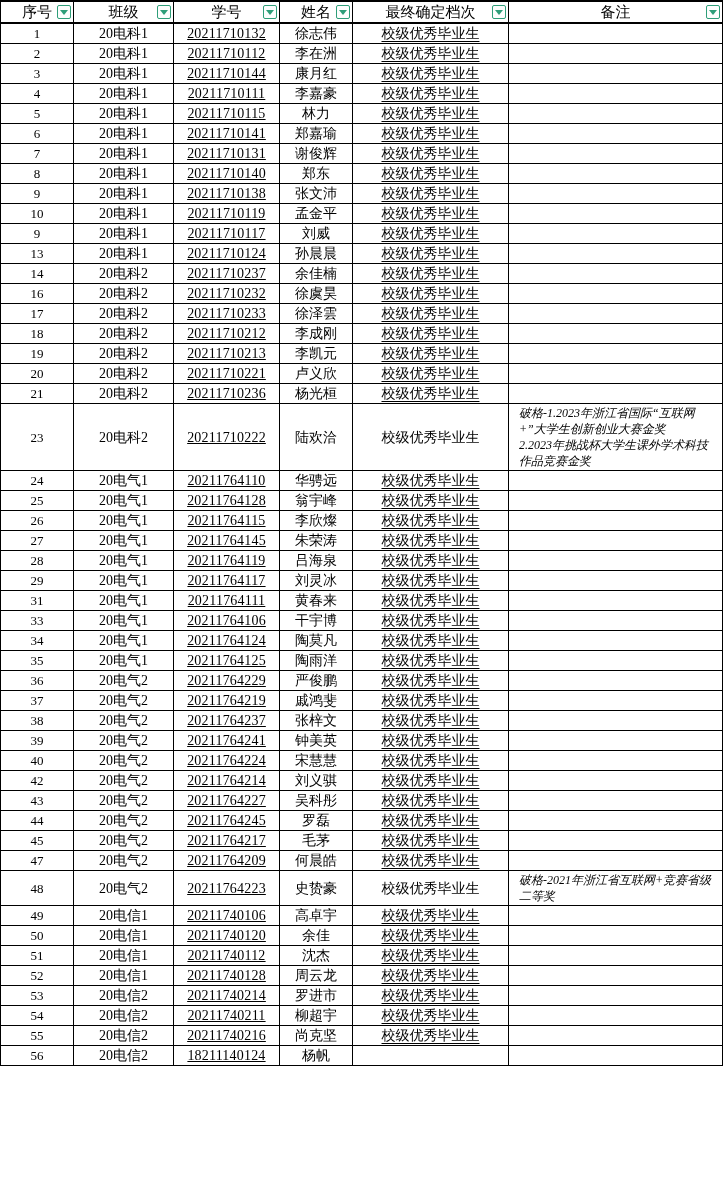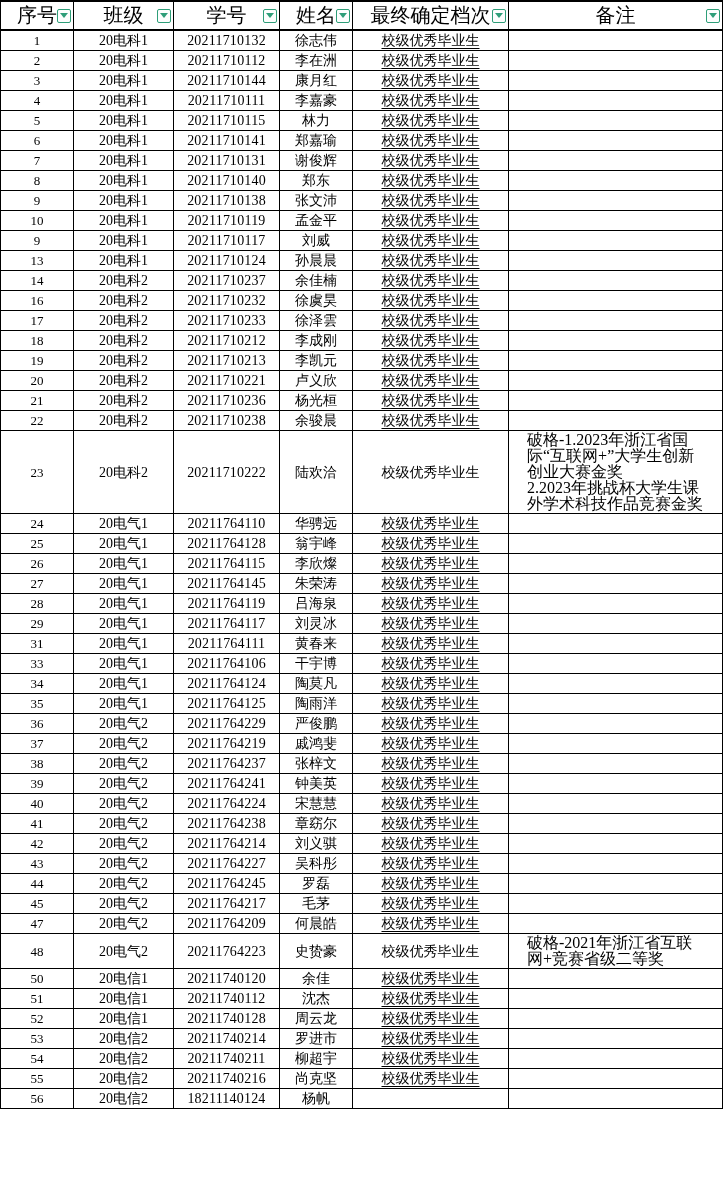--- a/index.html
+++ b/index.html
@@ -13,30 +13,30 @@
   col.c-class{width:100px;}
   col.c-student_id{width:106px;}
   col.c-name{width:73px;}
   col.c-level{width:156px;}
   col.c-remark{width:214px;}
   th,td{
     border:1px solid #000;overflow:hidden;padding:0 2px;
     text-align:center;vertical-align:middle;background:#fff;
   }
   thead th{
-    height:20px;font-size:20px;font-weight:normal;position:relative;
+    height:20px;font-size:15px;font-weight:normal;position:relative;
     border-top-width:2px;border-bottom-width:2px;white-space:nowrap;
   }
   tbody td{height:17px;font-size:14px;line-height:17px;white-space:nowrap;}
   td.cell-index{font-size:13px;}
-  td.cell-student_id{font-size:14px;letter-spacing:0.2px;}
+  td.cell-student_id{font-size:14px;letter-spacing:0.2px;text-decoration:underline;}
   td.cell-level span.u{text-decoration:underline;text-underline-offset:3px;}
   td.cell-remark{
-    text-align:left;font-size:16px;line-height:16px;white-space:pre-wrap;
-    padding:1px 18px;vertical-align:middle;word-break:break-all;
+    text-align:left;font-size:12px;line-height:16px;white-space:pre-wrap;
+    padding:1px 10px;vertical-align:middle;word-break:break-all;font-style:italic;
   }
   .filter-btn{
     position:absolute;right:2px;top:50%;transform:translateY(-50%);
     width:14px;height:14px;border:1px solid var(--accent,#2E9E79);
     border-radius:2px;background:#fcfefd;display:flex;align-items:center;
     justify-content:center;cursor:pointer;box-sizing:border-box;
   }
   .tri{
     width:0;height:0;border-left:4px solid transparent;
     border-right:4px solid transparent;border-top:5px solid var(--accent,#2E9E79);
@@ -225,28 +225,20 @@
         </tr>
         <tr>
           <td class="cell-index">21</td>
           <td class="cell-class">20电科2</td>
           <td class="cell-student_id">20211710236</td>
           <td class="cell-name">杨光桓</td>
           <td class="cell-level"><span class="u">校级优秀毕业生</span></td>
           <td class="cell-remark"></td>
         </tr>
         <tr>
-          <td class="cell-index">22</td>
-          <td class="cell-class">20电科2</td>
-          <td class="cell-student_id">20211710238</td>
-          <td class="cell-name">余骏晨</td>
-          <td class="cell-level"><span class="u">校级优秀毕业生</span></td>
-          <td class="cell-remark"></td>
-        </tr>
-        <tr>
           <td class="cell-index">23</td>
           <td class="cell-class">20电科2</td>
           <td class="cell-student_id">20211710222</td>
           <td class="cell-name">陆欢洽</td>
           <td class="cell-level"><span>校级优秀毕业生</span></td>
           <td class="cell-remark">破格-1.2023年浙江省国际“互联网+”大学生创新创业大赛金奖
 2.2023年挑战杯大学生课外学术科技作品竞赛金奖</td>
         </tr>
         <tr>
           <td class="cell-index">24</td>
@@ -362,28 +354,20 @@
         </tr>
         <tr>
           <td class="cell-index">40</td>
           <td class="cell-class">20电气2</td>
           <td class="cell-student_id">20211764224</td>
           <td class="cell-name">宋慧慧</td>
           <td class="cell-level"><span class="u">校级优秀毕业生</span></td>
           <td class="cell-remark"></td>
         </tr>
         <tr>
-          <td class="cell-index">41</td>
-          <td class="cell-class">20电气2</td>
-          <td class="cell-student_id">20211764238</td>
-          <td class="cell-name">章窈尔</td>
-          <td class="cell-level"><span class="u">校级优秀毕业生</span></td>
-          <td class="cell-remark"></td>
-        </tr>
-        <tr>
           <td class="cell-index">42</td>
           <td class="cell-class">20电气2</td>
           <td class="cell-student_id">20211764214</td>
           <td class="cell-name">刘义骐</td>
           <td class="cell-level"><span class="u">校级优秀毕业生</span></td>
           <td class="cell-remark"></td>
         </tr>
         <tr>
           <td class="cell-index">43</td>
           <td class="cell-class">20电气2</td>
@@ -416,20 +400,28 @@
           <td class="cell-level"><span class="u">校级优秀毕业生</span></td>
           <td class="cell-remark"></td>
         </tr>
         <tr>
           <td class="cell-index">48</td>
           <td class="cell-class">20电气2</td>
           <td class="cell-student_id">20211764223</td>
           <td class="cell-name">史贽豪</td>
           <td class="cell-level"><span>校级优秀毕业生</span></td>
           <td class="cell-remark">破格-2021年浙江省互联网+竞赛省级二等奖</td>
+        </tr>
+        <tr>
+          <td class="cell-index">49</td>
+          <td class="cell-class">20电信1</td>
+          <td class="cell-student_id">20211740106</td>
+          <td class="cell-name">高卓宇</td>
+          <td class="cell-level"><span class="u">校级优秀毕业生</span></td>
+          <td class="cell-remark"></td>
         </tr>
         <tr>
           <td class="cell-index">50</td>
           <td class="cell-class">20电信1</td>
           <td class="cell-student_id">20211740120</td>
           <td class="cell-name">余佳</td>
           <td class="cell-level"><span class="u">校级优秀毕业生</span></td>
           <td class="cell-remark"></td>
         </tr>
         <tr>

